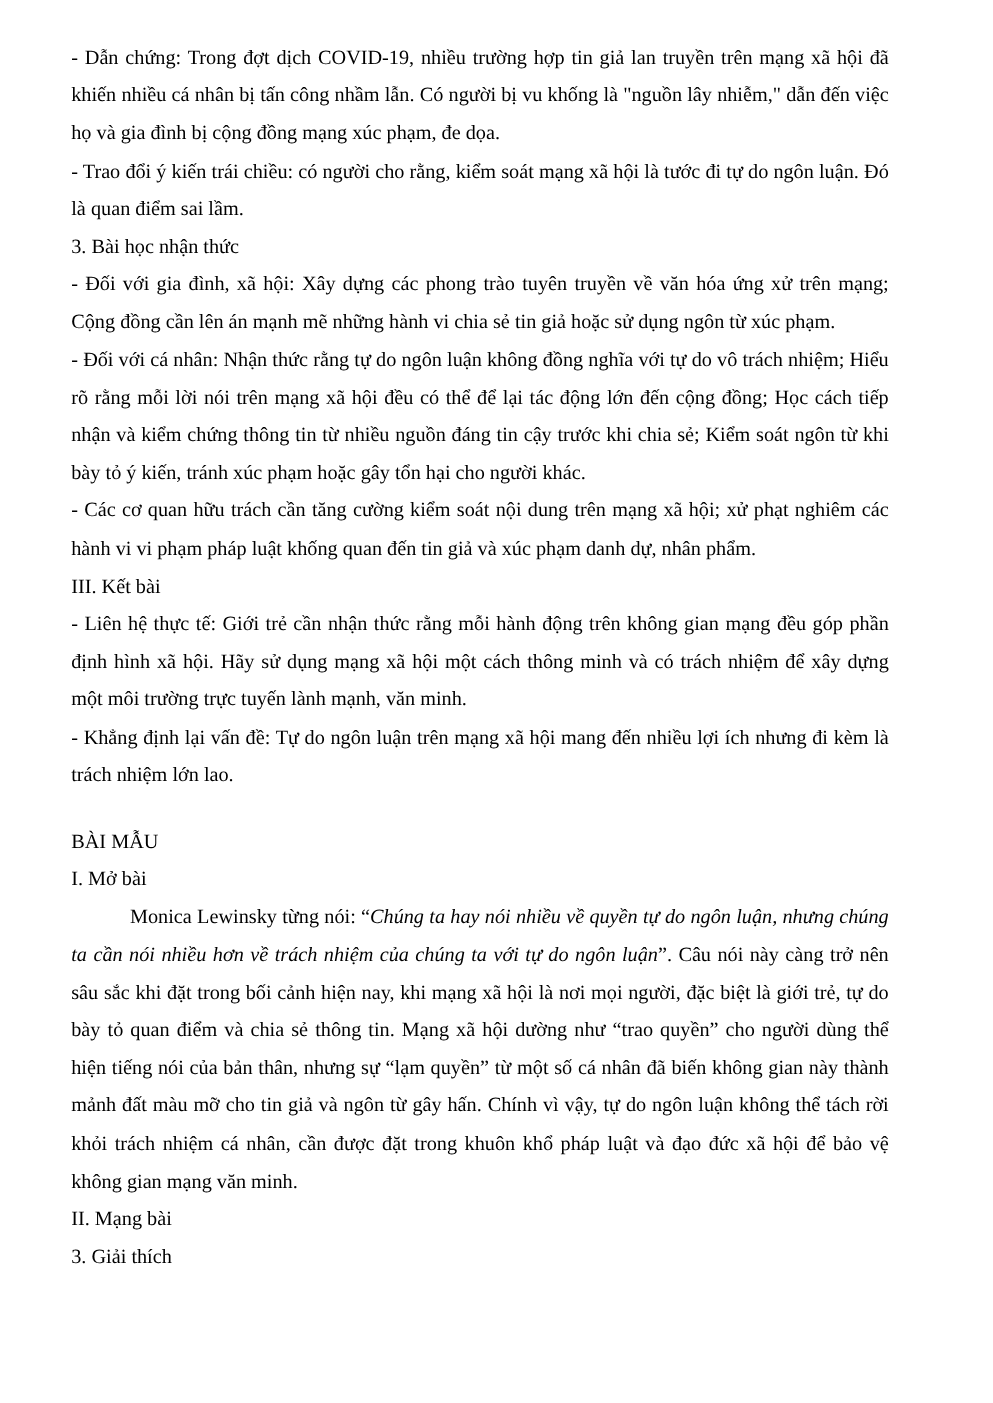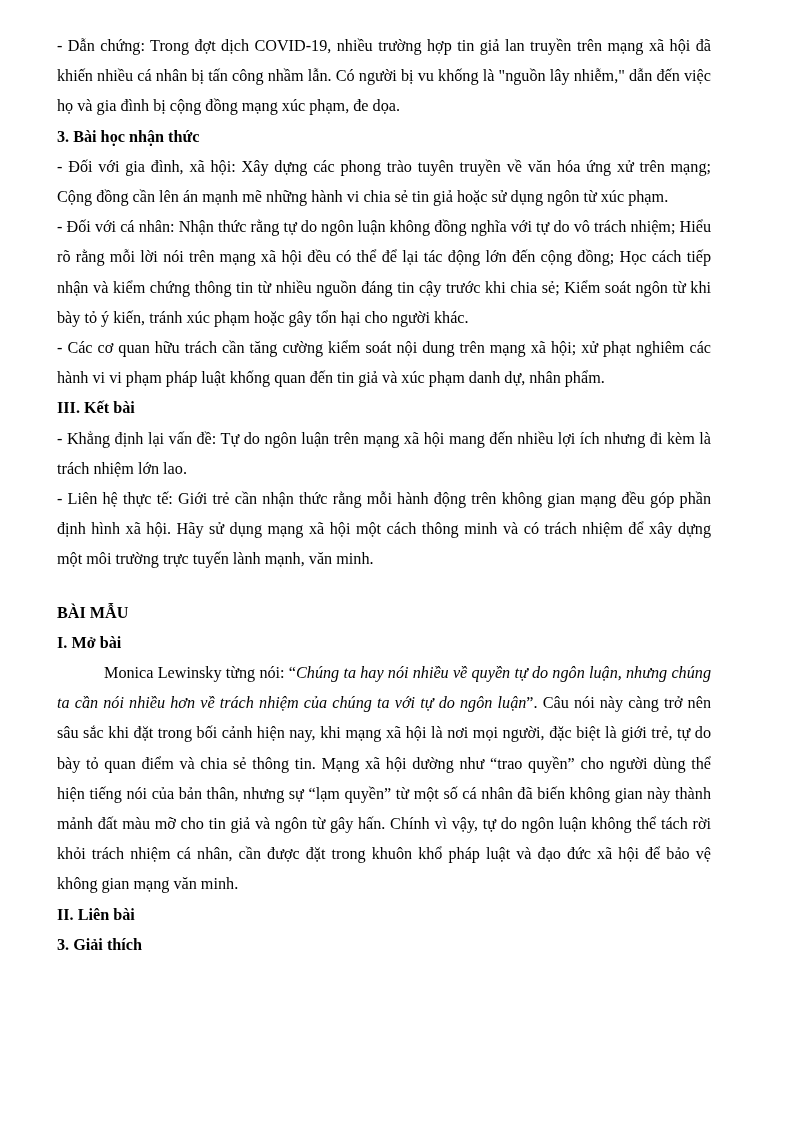--- a/index.html
+++ b/index.html
@@ -19,46 +19,47 @@
     font-size: 16.2px;
     line-height: 30.2px;
     color: #000000;
   }
   .doc-body p {
     margin: 0;
     padding: 0;
     text-align: justify;
   }
   .doc-body p.heading {
-    font-weight: bold;
+    font-weight: normal;
     text-align: left;
   }
   .doc-body p.indent {
     text-indent: 47px;
   }
   .doc-body div.spacer {
     height: 23px;
   }
   .doc-body .italic {
     font-style: italic;
   }
 </style>
 </head>
 <body>
 
 <div class="page">
   <div class="doc-body">
       <p class="body"><span>- Dẫn chứng: Trong đợt dịch COVID-19, nhiều trường hợp tin giả lan truyền trên mạng xã hội đã khiến nhiều cá nhân bị tấn công nhầm lẫn. Có người bị vu khống là "nguồn lây nhiễm," dẫn đến việc họ và gia đình bị cộng đồng mạng xúc phạm, đe dọa.</span></p>
+      <p class="body"><span>- Trao đổi ý kiến trái chiều: có người cho rằng, kiểm soát mạng xã hội là tước đi tự do ngôn luận. Đó là quan điểm sai lầm.</span></p>
       <p class="heading"><span>3. Bài học nhận thức</span></p>
       <p class="body"><span>- Đối với gia đình, xã hội: Xây dựng các phong trào tuyên truyền về văn hóa ứng xử trên mạng; Cộng đồng cần lên án mạnh mẽ những hành vi chia sẻ tin giả hoặc sử dụng ngôn từ xúc phạm.</span></p>
       <p class="body"><span>- Đối với cá nhân: Nhận thức rằng tự do ngôn luận không đồng nghĩa với tự do vô trách nhiệm; Hiểu rõ rằng mỗi lời nói trên mạng xã hội đều có thể để lại tác động lớn đến cộng đồng; Học cách tiếp nhận và kiểm chứng thông tin từ nhiều nguồn đáng tin cậy trước khi chia sẻ; Kiểm soát ngôn từ khi bày tỏ ý kiến, tránh xúc phạm hoặc gây tổn hại cho người khác.</span></p>
       <p class="body"><span>- Các cơ quan hữu trách cần tăng cường kiểm soát nội dung trên mạng xã hội; xử phạt nghiêm các hành vi vi phạm pháp luật khống quan đến tin giả và xúc phạm danh dự, nhân phẩm.</span></p>
       <p class="heading"><span>III. Kết bài</span></p>
+      <p class="body"><span>- Liên hệ thực tế: Giới trẻ cần nhận thức rằng mỗi hành động trên không gian mạng đều góp phần định hình xã hội. Hãy sử dụng mạng xã hội một cách thông minh và có trách nhiệm để xây dựng một môi trường trực tuyến lành mạnh, văn minh.</span></p>
       <p class="body"><span>- Khẳng định lại vấn đề: Tự do ngôn luận trên mạng xã hội mang đến nhiều lợi ích nhưng đi kèm là trách nhiệm lớn lao.</span></p>
-      <p class="body"><span>- Liên hệ thực tế: Giới trẻ cần nhận thức rằng mỗi hành động trên không gian mạng đều góp phần định hình xã hội. Hãy sử dụng mạng xã hội một cách thông minh và có trách nhiệm để xây dựng một môi trường trực tuyến lành mạnh, văn minh.</span></p>
       <div class="spacer"></div>
       <p class="heading"><span>BÀI MẪU</span></p>
       <p class="heading"><span>I. Mở bài</span></p>
       <p class="body indent"><span>Monica Lewinsky từng nói: “</span><span class="italic">Chúng ta hay nói nhiều về quyền tự do ngôn luận, nhưng chúng ta cần nói nhiều hơn về trách nhiệm của chúng ta với tự do ngôn luận</span><span>”. Câu nói này càng trở nên sâu sắc khi đặt trong bối cảnh hiện nay, khi mạng xã hội là nơi mọi người, đặc biệt là giới trẻ, tự do bày tỏ quan điểm và chia sẻ thông tin. Mạng xã hội dường như “trao quyền” cho người dùng thể hiện tiếng nói của bản thân, nhưng sự “lạm quyền” từ một số cá nhân đã biến không gian này thành mảnh đất màu mỡ cho tin giả và ngôn từ gây hấn. Chính vì vậy, tự do ngôn luận không thể tách rời khỏi trách nhiệm cá nhân, cần được đặt trong khuôn khổ pháp luật và đạo đức xã hội để bảo vệ không gian mạng văn minh.</span></p>
-      <p class="heading"><span>II. Liên bài</span></p>
+      <p class="heading"><span>II. Mạng bài</span></p>
       <p class="heading"><span>3. Giải thích</span></p>
     </div>
 </div>
 
 </body></html>

